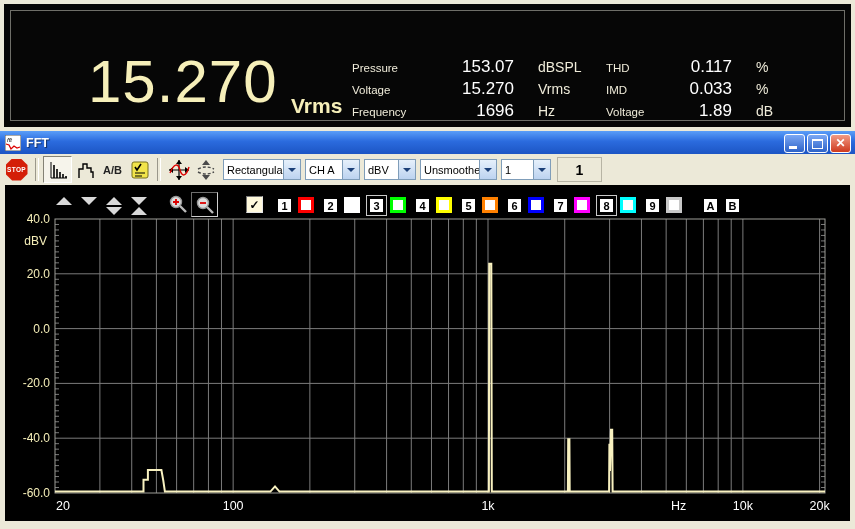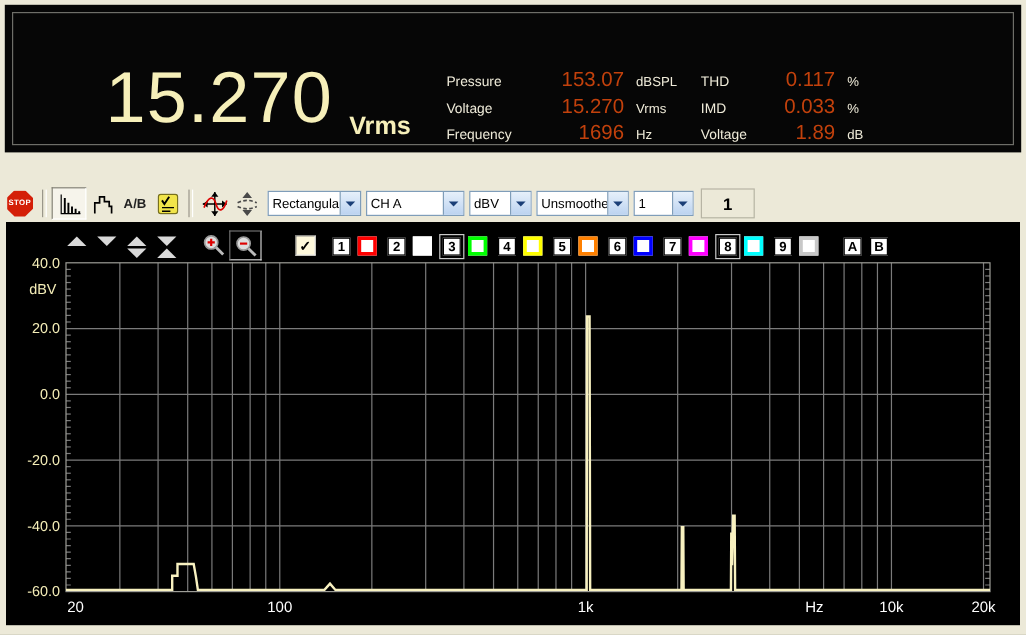--- a/index.html
+++ b/index.html
@@ -5,26 +5,26 @@
   html,body{margin:0;padding:0}
   body{width:855px;height:529px;position:relative;background:#ECE9D8;
        font-family:"Liberation Sans",sans-serif;overflow:hidden}
   .abs{position:absolute}
 
   
   .meter-panel{left:4px;top:4px;width:847px;height:123px;background:#060606}
   .meter-inner{position:absolute;inset:6px;border:1px solid #6e6e68}
   .big-value{left:84px;top:48px;font-size:60px;color:#F6EFB9;letter-spacing:1px;line-height:1}
   .big-unit{left:287px;top:90px;font-size:21px;font-weight:bold;color:#F6EFB9}
-  .meter-grid{left:368px;top:53px;display:grid;
+  .meter-grid{left:348px;top:53px;display:grid;
       grid-template-columns:74px 70px 56px 46px 62px 34px;grid-auto-rows:22px;
-      align-items:baseline;column-gap:4px}
+      align-items:baseline;column-gap:18px}
   .meter-grid .lbl{font-size:11.5px;color:#EFEBD9}
-  .meter-grid .val{font-size:17px;color:#c2410c;text-align:right}
-  .meter-grid .unit{font-size:11px;color:#EFEBD9;padding-left:6px}
+  .meter-grid .val{font-size:17px;color:#ffffff;text-align:right}
+  .meter-grid .unit{font-size:14px;color:#EFEBD9;padding-left:6px}
 
   
   .fft-window{left:0;top:130px;width:855px;height:399px;background:#ECE9D8}
   .titlebar{left:0;top:1px;width:855px;height:23px;
       background:linear-gradient(180deg,#5A9EF8 0%,#2B6BDE 45%,#1C55C4 100%);
       display:flex;align-items:center;padding-left:5px;box-sizing:border-box}
   .title-text{color:#fff;font-size:12.5px;font-weight:bold;margin-left:5px;
       text-shadow:1px 1px 1px rgba(0,0,0,.55)}
   .win-controls{position:absolute;right:4px;top:3px;display:flex;gap:2px}
   .win-btn{width:19px;height:17px;border-radius:3px;border:1px solid #fff;
@@ -102,20 +102,39 @@
       <span class="val">1696</span>
       <span class="unit">Hz</span>
       <span class="lbl">Voltage</span>
       <span class="val">1.89</span>
       <span class="unit">dB</span>
     </div>
 </div>
 
 <div class="abs fft-window">
 
+  <div class="abs titlebar">
+    <svg width="16" height="16">
+      <rect x="0" y="0" width="16" height="16" fill="#fff" stroke="#555"></rect>
+      <text x="2" y="7" font-size="6" font-style="italic" fill="#000" font-family="Liberation Sans">fft</text>
+      <polyline points="1,9 4,10 6,14 9,11 12,13 15,12" fill="none" stroke="#D00" stroke-width="1.3"></polyline>
+    </svg>
+    <span class="title-text">FFT</span>
+    <div class="win-controls">
+      <div class="win-btn">
+          <div class="glyph-min"></div>
+        </div>
+      <div class="win-btn">
+          <div class="glyph-max"></div>
+        </div>
+      <div class="win-btn close">
+          <div class="glyph-x">✕</div>
+        </div>
+    </div>
+  </div>
 
   <div class="abs toolbar">
     <div class="stop-btn">
       <div class="stop-octagon">STOP</div>
     </div>
     <div class="tb-sep"></div>
 
     <div class="tb-btn pressed">
       <svg width="20" height="20">
         <path d="M3 2 V18 H19" stroke="#000" fill="none"></path>
@@ -152,21 +171,21 @@
         <path d="M3 10 Q11 6 19 10" stroke="#4a4a4a" fill="none" stroke-dasharray="3 2" stroke-width="1.4"></path>
         <path d="M3 13 Q11 17 19 13" stroke="#4a4a4a" fill="none" stroke-dasharray="3 2" stroke-width="1.4"></path>
       </svg>
     </div>
 
     <div style="display:flex;margin-left:4px">
         <div class="combo" style="width: 78px;">
           <span class="val">Rectangular</span>
           <span class="arrow"></span>
         </div>
-        <div class="combo" style="width: 82px; justify-content: center;">
+        <div class="combo" style="width: 55px; justify-content: center;">
           <span class="val">CH A</span>
           <span class="arrow"></span>
         </div>
         <div class="combo" style="width: 52px;">
           <span class="val">dBV</span>
           <span class="arrow"></span>
         </div>
         <div class="combo" style="width: 77px;">
           <span class="val">Unsmoothed</span>
           <span class="arrow"></span>

